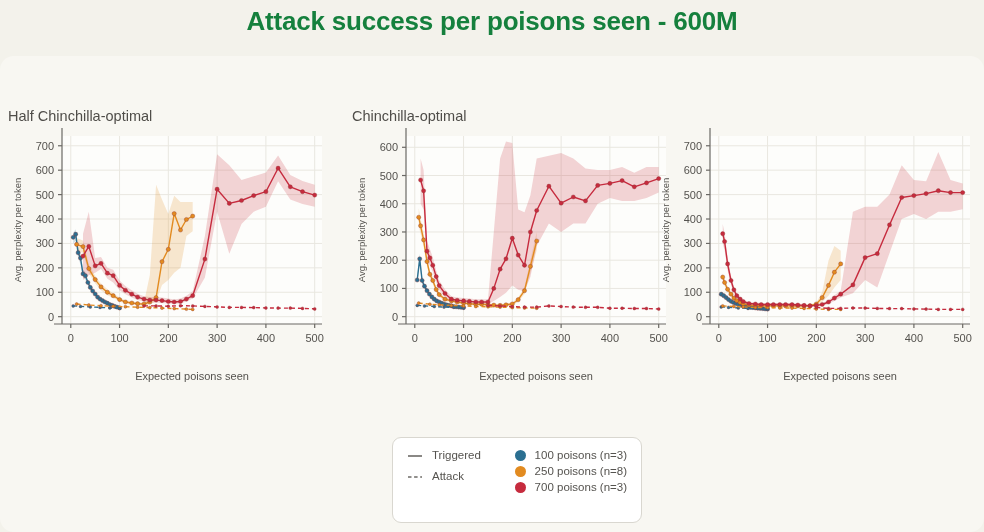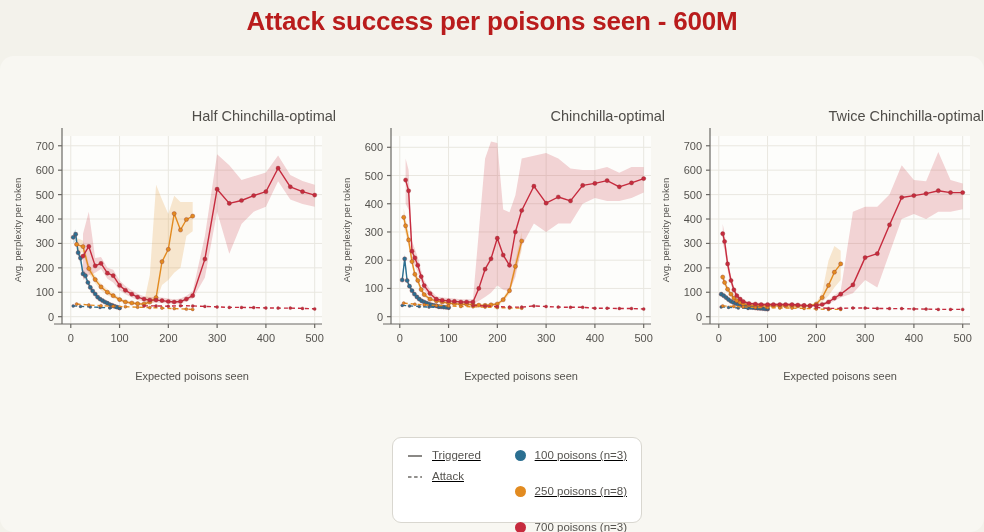--- a/index.html
+++ b/index.html
@@ -6,46 +6,45 @@
   body{
     width:984px;height:532px;
     background:#f3f2eb;
     font-family:"Liberation Sans", sans-serif;
     overflow:hidden;
   }
   #root{position:relative;width:984px;height:532px;}
   .page-title{
     position:absolute;left:0;top:6px;width:984px;
     text-align:center;
-    font-size:26px;font-weight:bold;color:#b91c1c;
+    font-size:26px;font-weight:bold;color:#15803d;
     letter-spacing:-0.2px;
   }
   .card{
     position:absolute;left:0;top:56px;width:984px;height:476px;
     background:#f8f7f2;
     border-radius:14px;
   }
   .panels{
     position:absolute;left:0;top:56px;width:984px;height:330px;
   }
   .panel{position:absolute;top:0;width:328px;height:330px;}
   .panel-title{
-    position:absolute;top:52px;left:0;width:328px;text-align:right;
+    position:absolute;top:52px;left:0;width:328px;text-align:left;
     font-size:14.5px;color:#4f4d49;font-weight:normal;
   }
   .panel svg{position:absolute;left:0;top:0;}
   .legend{
     position:absolute;left:392px;top:437px;width:250px;height:86px;
     background:#ffffff;border:1px solid #d9d7d0;border-radius:9px;
     box-sizing:border-box;
-    text-decoration:underline;
   }
   .legend-inner{display:flex;padding:11px 14px 0 14px;gap:10px;}
   .legend-col-a{display:flex;flex-direction:column;gap:9px;width:98px;}
-  .legend-col-b{display:flex;flex-direction:column;gap:24px;}
+  .legend-col-b{display:flex;flex-direction:column;gap:4px;}
   .legend-row{display:flex;align-items:center;gap:9px;}
   .lg-label{font-size:11.5px;color:#55534f;white-space:nowrap;}
   .lg-dot{width:11px;height:11px;border-radius:50%;display:block;flex:none;}
   .lg-line{width:16px;height:11px;display:block;flex:none;}
 </style>
 </head>
 <body>
 
 <div id="root">
 
@@ -209,21 +208,21 @@
           <line x1="209.12195121951217" y1="268" x2="209.12195121951217" y2="272" stroke="#6b6965" stroke-width="1.2"></line>
           <text x="209.12195121951217" y="286" text-anchor="middle" fill="#54524e" font-size="11" font-family="&quot;Liberation Sans&quot;, sans-serif">300</text>
           <line x1="257.9024390243902" y1="268" x2="257.9024390243902" y2="272" stroke="#6b6965" stroke-width="1.2"></line>
           <text x="257.9024390243902" y="286" text-anchor="middle" fill="#54524e" font-size="11" font-family="&quot;Liberation Sans&quot;, sans-serif">400</text>
           <line x1="306.6829268292683" y1="268" x2="306.6829268292683" y2="272" stroke="#6b6965" stroke-width="1.2"></line>
           <text x="306.6829268292683" y="286" text-anchor="middle" fill="#54524e" font-size="11" font-family="&quot;Liberation Sans&quot;, sans-serif">500</text>
           <text x="184" y="324" text-anchor="middle" fill="#54524e" font-size="11" font-family="&quot;Liberation Sans&quot;, sans-serif">Expected poisons seen</text>
           <text x="13" y="174" text-anchor="middle" fill="#54524e" font-size="9.5" font-family="&quot;Liberation Sans&quot;, sans-serif" transform="rotate(-90 13 174)">Avg. perplexity per token</text>
         </svg>
       </div>
-    <div class="panel" id="panel-1" style="left:337px;">
+    <div class="panel" id="panel-1" style="left:352px;">
       <div class="panel-title">Chinchilla-optimal</div>
     <svg width="328" height="330">
           <rect x="54" y="80" width="260" height="188" fill="#fdfdfb"></rect>
           <line x1="54" y1="260.66066066066065" x2="314" y2="260.66066066066065" stroke="#e9e7e0" stroke-width="1"></line>
           <line x1="54" y1="232.43243243243242" x2="314" y2="232.43243243243242" stroke="#e9e7e0" stroke-width="1"></line>
           <line x1="54" y1="204.2042042042042" x2="314" y2="204.2042042042042" stroke="#e9e7e0" stroke-width="1"></line>
           <line x1="54" y1="175.97597597597598" x2="314" y2="175.97597597597598" stroke="#e9e7e0" stroke-width="1"></line>
           <line x1="54" y1="147.74774774774772" x2="314" y2="147.74774774774772" stroke="#e9e7e0" stroke-width="1"></line>
           <line x1="54" y1="119.51951951951952" x2="314" y2="119.51951951951952" stroke="#e9e7e0" stroke-width="1"></line>
           <line x1="54" y1="91.29129129129129" x2="314" y2="91.29129129129129" stroke="#e9e7e0" stroke-width="1"></line>
@@ -377,21 +376,20 @@
           <text x="209.12195121951217" y="286" text-anchor="middle" fill="#54524e" font-size="11" font-family="&quot;Liberation Sans&quot;, sans-serif">300</text>
           <line x1="257.9024390243902" y1="268" x2="257.9024390243902" y2="272" stroke="#6b6965" stroke-width="1.2"></line>
           <text x="257.9024390243902" y="286" text-anchor="middle" fill="#54524e" font-size="11" font-family="&quot;Liberation Sans&quot;, sans-serif">400</text>
           <line x1="306.6829268292683" y1="268" x2="306.6829268292683" y2="272" stroke="#6b6965" stroke-width="1.2"></line>
           <text x="306.6829268292683" y="286" text-anchor="middle" fill="#54524e" font-size="11" font-family="&quot;Liberation Sans&quot;, sans-serif">500</text>
           <text x="184" y="324" text-anchor="middle" fill="#54524e" font-size="11" font-family="&quot;Liberation Sans&quot;, sans-serif">Expected poisons seen</text>
           <text x="13" y="174" text-anchor="middle" fill="#54524e" font-size="9.5" font-family="&quot;Liberation Sans&quot;, sans-serif" transform="rotate(-90 13 174)">Avg. perplexity per token</text>
         </svg>
       </div>
     <div class="panel" id="panel-2" style="left:656px;">
-      <div class="panel-title">Twice Chinchilla-optimal</div>
     <svg width="328" height="330">
           <rect x="54" y="80" width="260" height="188" fill="#fdfdfb"></rect>
           <line x1="54" y1="260.6753246753247" x2="314" y2="260.6753246753247" stroke="#e9e7e0" stroke-width="1"></line>
           <line x1="54" y1="236.25974025974025" x2="314" y2="236.25974025974025" stroke="#e9e7e0" stroke-width="1"></line>
           <line x1="54" y1="211.84415584415586" x2="314" y2="211.84415584415586" stroke="#e9e7e0" stroke-width="1"></line>
           <line x1="54" y1="187.42857142857144" x2="314" y2="187.42857142857144" stroke="#e9e7e0" stroke-width="1"></line>
           <line x1="54" y1="163.01298701298703" x2="314" y2="163.01298701298703" stroke="#e9e7e0" stroke-width="1"></line>
           <line x1="54" y1="138.5974025974026" x2="314" y2="138.5974025974026" stroke="#e9e7e0" stroke-width="1"></line>
           <line x1="54" y1="114.18181818181816" x2="314" y2="114.18181818181816" stroke="#e9e7e0" stroke-width="1"></line>
           <line x1="54" y1="89.76623376623377" x2="314" y2="89.76623376623377" stroke="#e9e7e0" stroke-width="1"></line>

